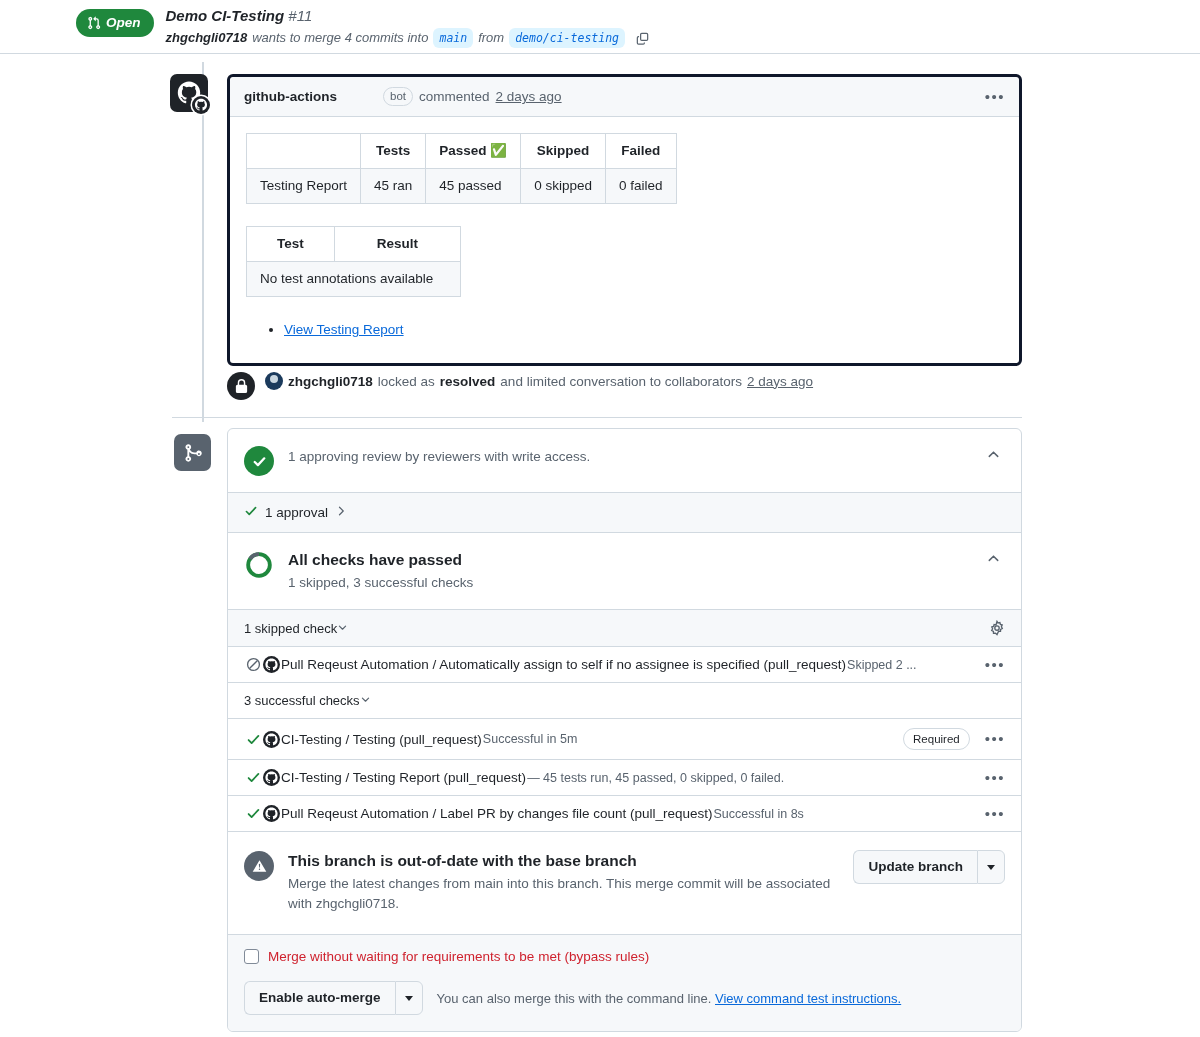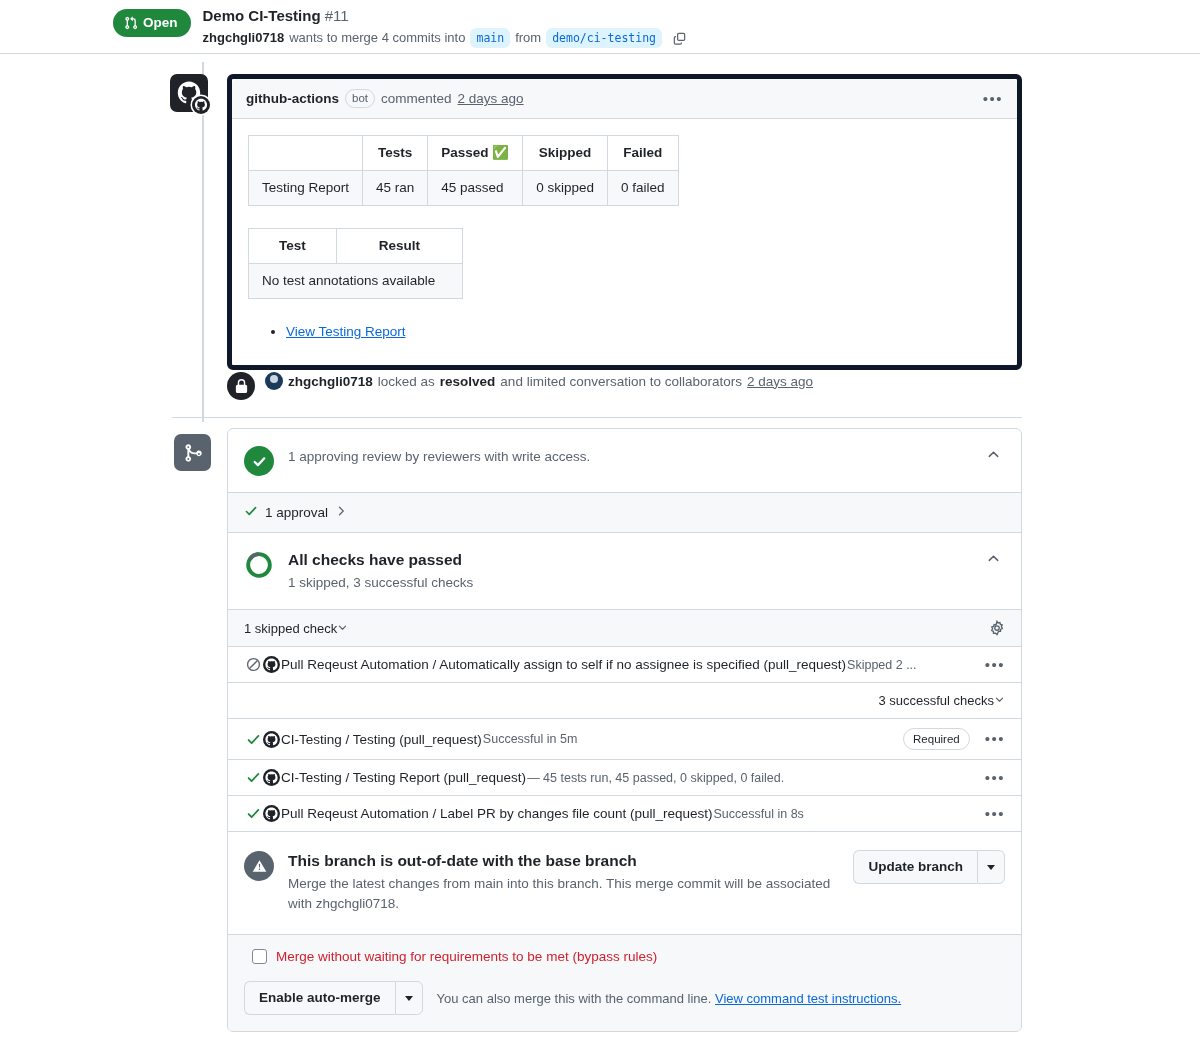--- a/index.html
+++ b/index.html
@@ -13,21 +13,21 @@
     -webkit-font-smoothing: antialiased;
   }
   .page { position: relative; width: 1200px; height: 1037px; overflow: hidden; }
 
   
   .pr-header {
     position: absolute; left: 0; top: 0; width: 1200px; height: 54px;
     background: #ffffff; border-bottom: 1px solid #d1d9e0;
     display: flex; align-items: center;
   }
-  .pr-header-inner { display: flex; align-items: flex-start; padding-left: 113px; gap: 12px; }
+  .pr-header-inner { display: flex; align-items: flex-start; padding-left: 76px; gap: 12px; font-style: italic; }
   .state-badge {
     display: inline-flex; align-items: center; gap: 5px;
     background: #1f883d; color: #ffffff;
     border-radius: 18px; padding: 5px 13px 5px 11px;
     font-size: 13.5px; font-weight: 600; line-height: 18px;
     margin-top: 4px;
   }
   .state-badge svg { display: block; }
   .pr-titles { display: flex; flex-direction: column; gap: 2px; padding-top: 1px; }
   .pr-title-line { font-size: 15px; line-height: 20px; font-weight: 700; color: #1f2328; }
@@ -50,34 +50,35 @@
   .timeline-rail {
     position: absolute; left: 202px; top: 0; width: 2px; height: 360px;
     background: #d1d9e0;
   }
   .avatar-gha {
     position: absolute; left: 170px; top: 74px;
     width: 44px; height: 44px;
   }
   .comment-box {
     position: absolute; left: 227px; top: 74px; width: 795px;
-    border: 5px solid #0f172a; border-radius: 6px; background: #ffffff;
+    border: 3px solid #0f172a; border-radius: 6px; background: #ffffff;
   }
   .comment-head {
     height: 40px; background: #f6f8fa;
     border-bottom: 1px solid #d1d9e0;
     border-radius: 5px 5px 0 0;
     display: flex; align-items: center; padding: 0 14px;
     font-size: 13.5px; color: #59636e; gap: 6px;
   }
   .comment-head .user { font-weight: 600; color: #1f2328; }
   .bot-chip {
     border: 1px solid #d1d9e0; border-radius: 20px;
     padding: 0px 6px; font-size: 11.5px; line-height: 17px; color: #59636e;
     background: transparent;
+    margin-left: 40px;
   }
   .ts-link { color: #59636e; text-decoration: underline; cursor: pointer; }
   .kebab {
     margin-left: auto; color: #59636e; letter-spacing: 1.5px;
     font-size: 15px; cursor: pointer; line-height: 10px;
   }
   .comment-body { padding: 16px 16px 22px 16px; }
 
   table.md { border-collapse: collapse; margin-bottom: 22px; }
   table.md th, table.md td {
@@ -156,21 +157,21 @@
     padding: 11px 16px; display: flex; align-items: center;
     font-size: 13.5px; color: #1f2328; gap: 7px;
   }
   .check-green { color: #1f883d; font-weight: 700; }
   .caret-r { color: #59636e; font-size: 12px; }
   .caret-d { color: #59636e; font-size: 11px; }
   .gear { margin-left: auto; color: #59636e; cursor: pointer; display: flex; }
   .check-toggle {
     padding: 10px 16px; font-size: 13px; color: #1f2328;
     display: flex; align-items: center; gap: 0; cursor: pointer;
-    background: #f6f8fa; border-top: 1px solid #d1d9e0; justify-content: flex-end;
+    background: #f6f8fa; border-top: 1px solid #d1d9e0;
   }
   .check-row {
     display: flex; align-items: center; gap: 1px;
     padding: 9px 16px 9px 16px; border-top: 1px solid #d1d9e0;
     background: #ffffff; font-size: 13.5px;
   }
   .check-row .status-ic { width: 18px; display: flex; justify-content: center; flex: none; }
   .gh-mark { width: 17px; height: 17px; flex: none; }
   .check-name { color: #1f2328; white-space: nowrap; }
   .check-meta { color: #59636e; font-size: 12.5px; white-space: nowrap; }
@@ -198,21 +199,21 @@
     display: flex; align-items: center;
   }
   .tri-down {
     width: 0; height: 0; border-left: 4px solid transparent;
     border-right: 4px solid transparent; border-top: 5px solid #1f2328;
   }
 
   .merge-footer {
     border-top: 1px solid #d1d9e0; background: #f6f8fa; padding: 14px 16px 16px 16px;
   }
-  .bypass-row { display: flex; align-items: center; gap: 9px; margin-bottom: 17px; margin-left: 8px; }
+  .bypass-row { display: flex; align-items: center; gap: 9px; margin-bottom: 17px; }
   .cbx {
     width: 15px; height: 15px; border: 1px solid #818b98;
     border-radius: 3px; background: #ffffff; cursor: pointer; flex: none;
   }
   .bypass-label { color: #cf222e; font-size: 13.5px; cursor: pointer; }
   .merge-actions { display: flex; align-items: center; gap: 14px; }
   .cli-note { font-size: 13px; color: #59636e; }
   .cli-link { color: #0969da; text-decoration: underline; cursor: pointer; }
 </style>
 </head>

